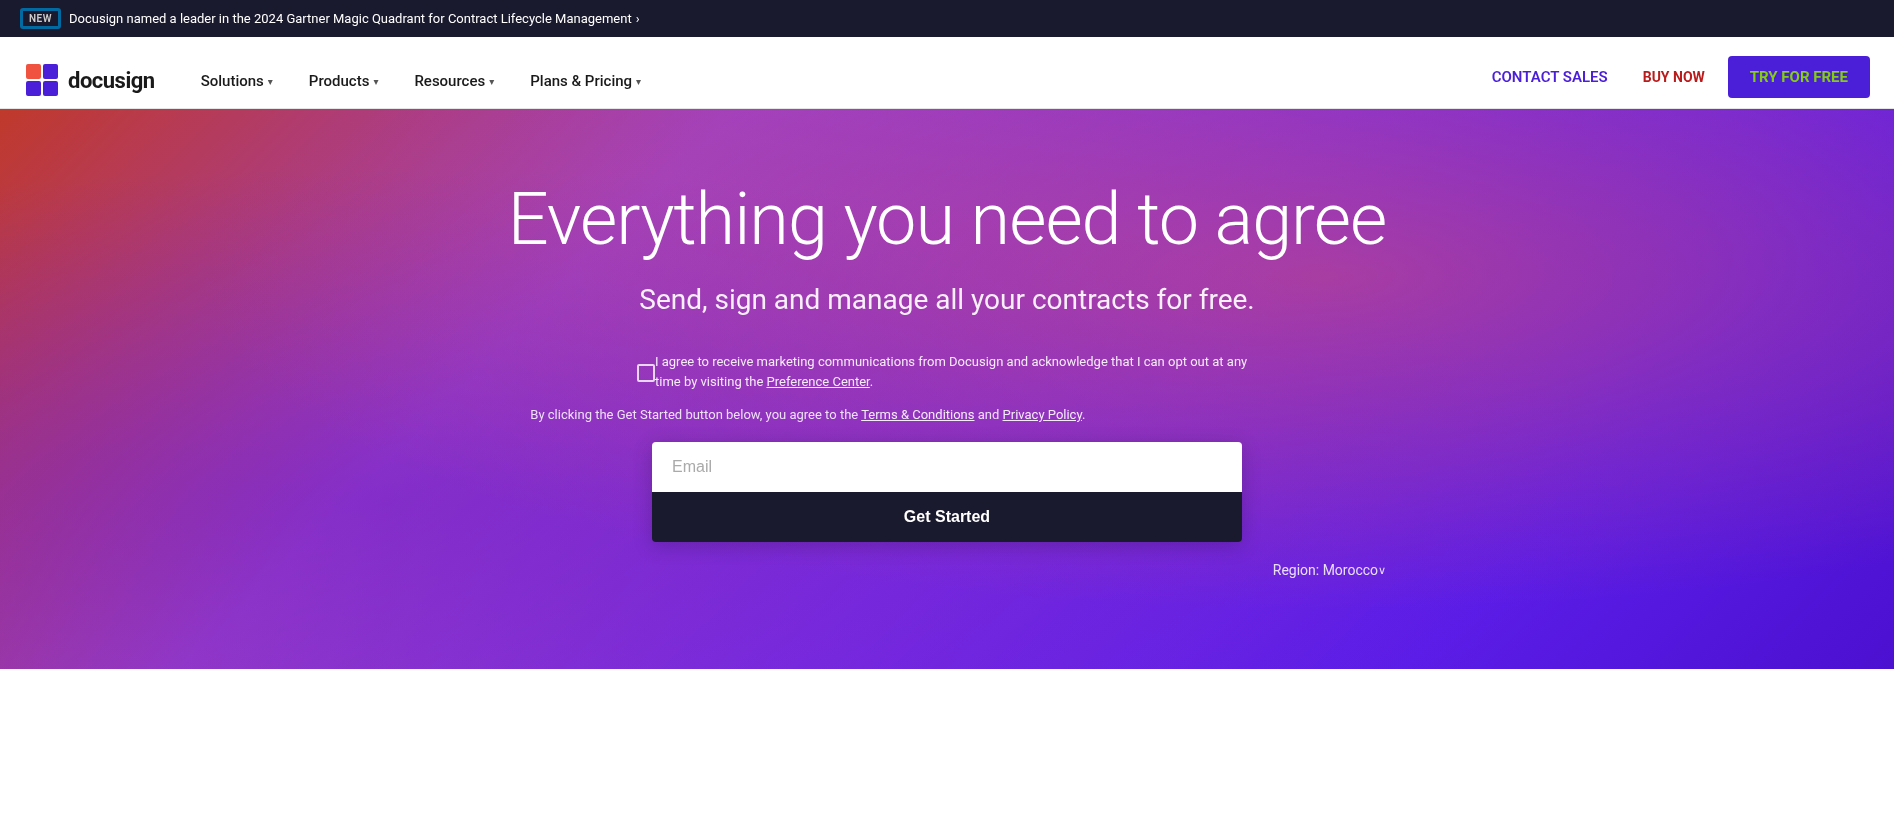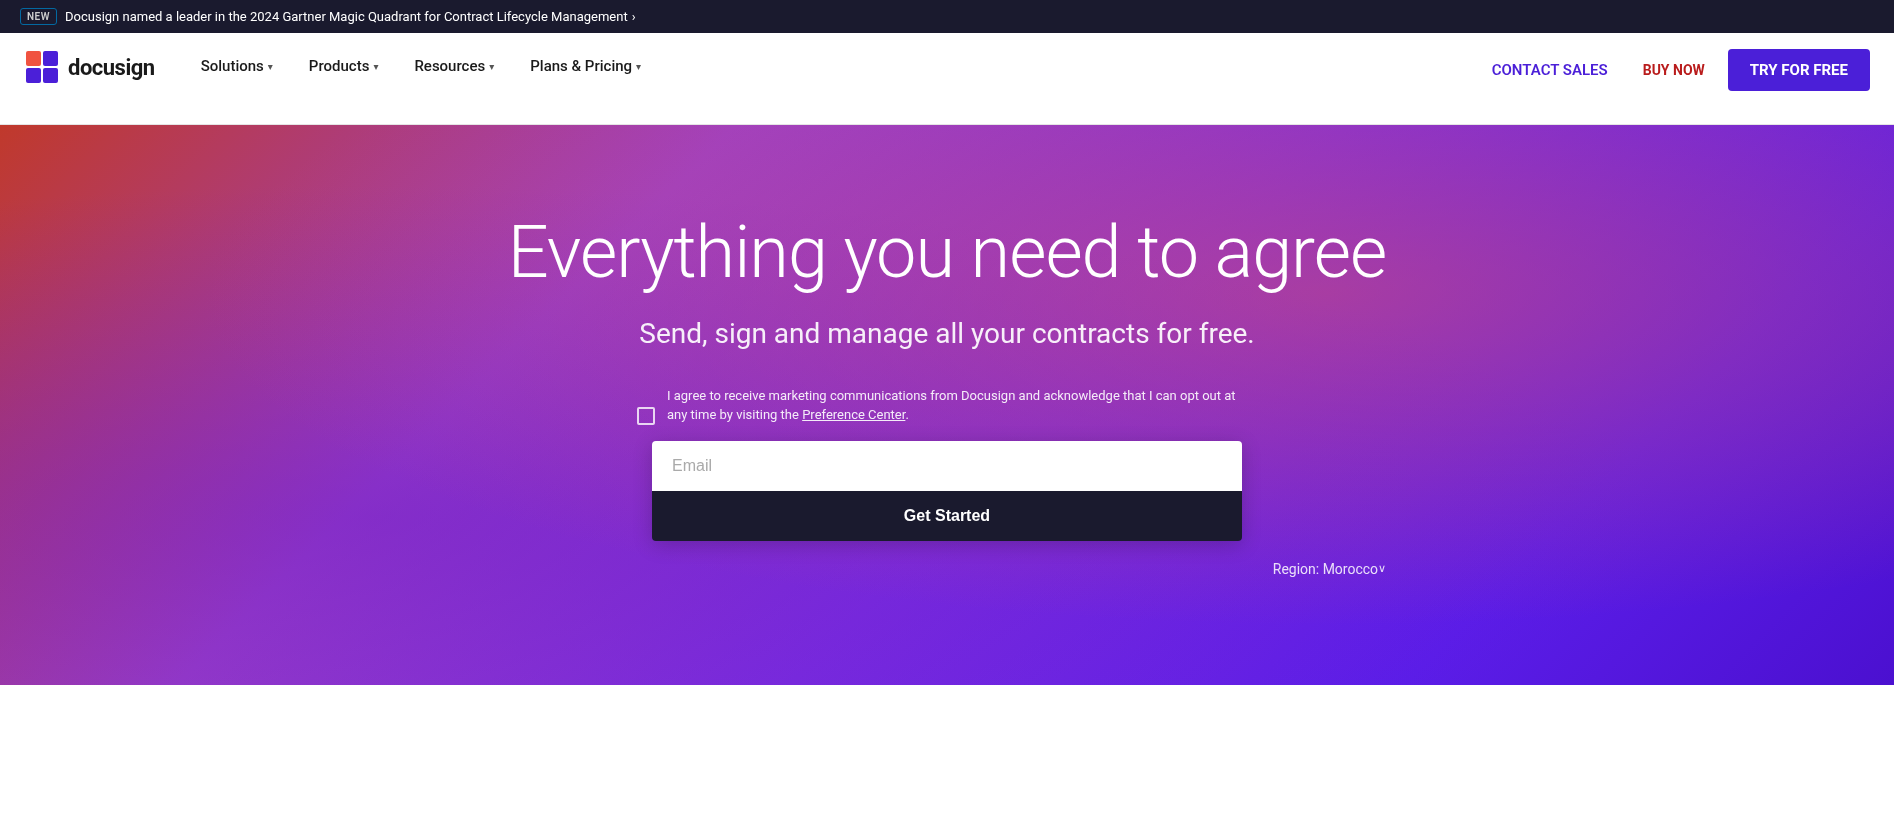--- a/index.html
+++ b/index.html
@@ -15,21 +15,21 @@
       align-items: center;
       justify-content: space-between;
     }
     .top-banner-left {
       display: flex;
       align-items: center;
       gap: 8px;
     }
     .new-badge {
       background: transparent;
-      border: 1px solid #0369a1;
+      border: 3px solid #0369a1;
       color: #ccc;
       font-size: 10px;
       padding: 2px 6px;
       border-radius: 3px;
       font-weight: 600;
       letter-spacing: 0.5px;
     }
     .banner-link {
       color: #fff;
       text-decoration: none;
@@ -46,23 +46,23 @@
     .top-banner-right a {
       color: #fff;
       text-decoration: none;
     }
     .phone-link { color: #4fc3f7 !important; }
 
     
     .main-nav {
       background: #fff;
       display: flex;
-      align-items: flex-start;
-      padding: 16px 24px;
-      height: 92px;
+      align-items: flex-end;
+      padding: 10px 24px;
+      height: 72px;
       border-bottom: 1px solid #e5e5e5;
       position: relative;
       z-index: 100;
     }
     .logo {
       display: flex;
       align-items: center;
       gap: 8px;
       text-decoration: none;
       margin-right: 32px;
@@ -115,21 +115,21 @@
     .buy-now-btn {
       color: #b91c1c;
       font-size: 14px;
       font-weight: 700;
       text-decoration: none;
       padding: 8px 12px;
       cursor: pointer;
     }
     .try-free-btn {
       background: #4b1fd8;
-      color: #ffffff;
+      color: #84cc16;
       font-size: 15px;
       font-weight: 700;
       padding: 12px 22px;
       border-radius: 4px;
       text-decoration: none;
       cursor: pointer;
       border: none;
       display: inline-block;
     }
 
@@ -167,22 +167,21 @@
       letter-spacing: -1px;
     }
     .hero-subtitle {
       font-size: 28px;
       color: rgba(255,255,255,0.92);
       margin-bottom: 36px;
       font-weight: 400;
     }
     .consent-row {
       display: flex;
-      align-items: flex-end;
-      gap: 12px;
+      align-items: center;
       max-width: 620px;
       margin: 0 auto 16px;
       text-align: left;
     }
     .consent-checkbox {
       width: 18px;
       height: 18px;
       min-width: 18px;
       border: 2px solid rgba(255,255,255,0.8);
       border-radius: 2px;
@@ -307,20 +306,23 @@
     <h1 class="hero-title">Everything you need to agree</h1>
     <p class="hero-subtitle">Send, sign and manage all your contracts for free.</p>
 
     <div class="consent-row">
       <input type="checkbox" class="consent-checkbox" style="">
       <span class="consent-text">
         <span>I agree to receive marketing communications from Docusign and acknowledge that I can opt out at any time by visiting the </span><a>Preference Center</a>.
       </span>
     </div>
 
+    <p class="terms-text">
+      <span>By clicking the Get Started button below, you agree to the </span><a>Terms &amp; Conditions</a><span> and </span><a>Privacy Policy</a><span>.</span>
+    </p>
 
     <div class="email-form">
       <input type="email" class="email-input" placeholder="Email" style="">
       <button class="get-started-btn">Get Started</button>
     </div>
 
     <div class="region-selector">
       <span>Region: Morocco</span>
       <span class="chevron">∨</span>
     </div>

